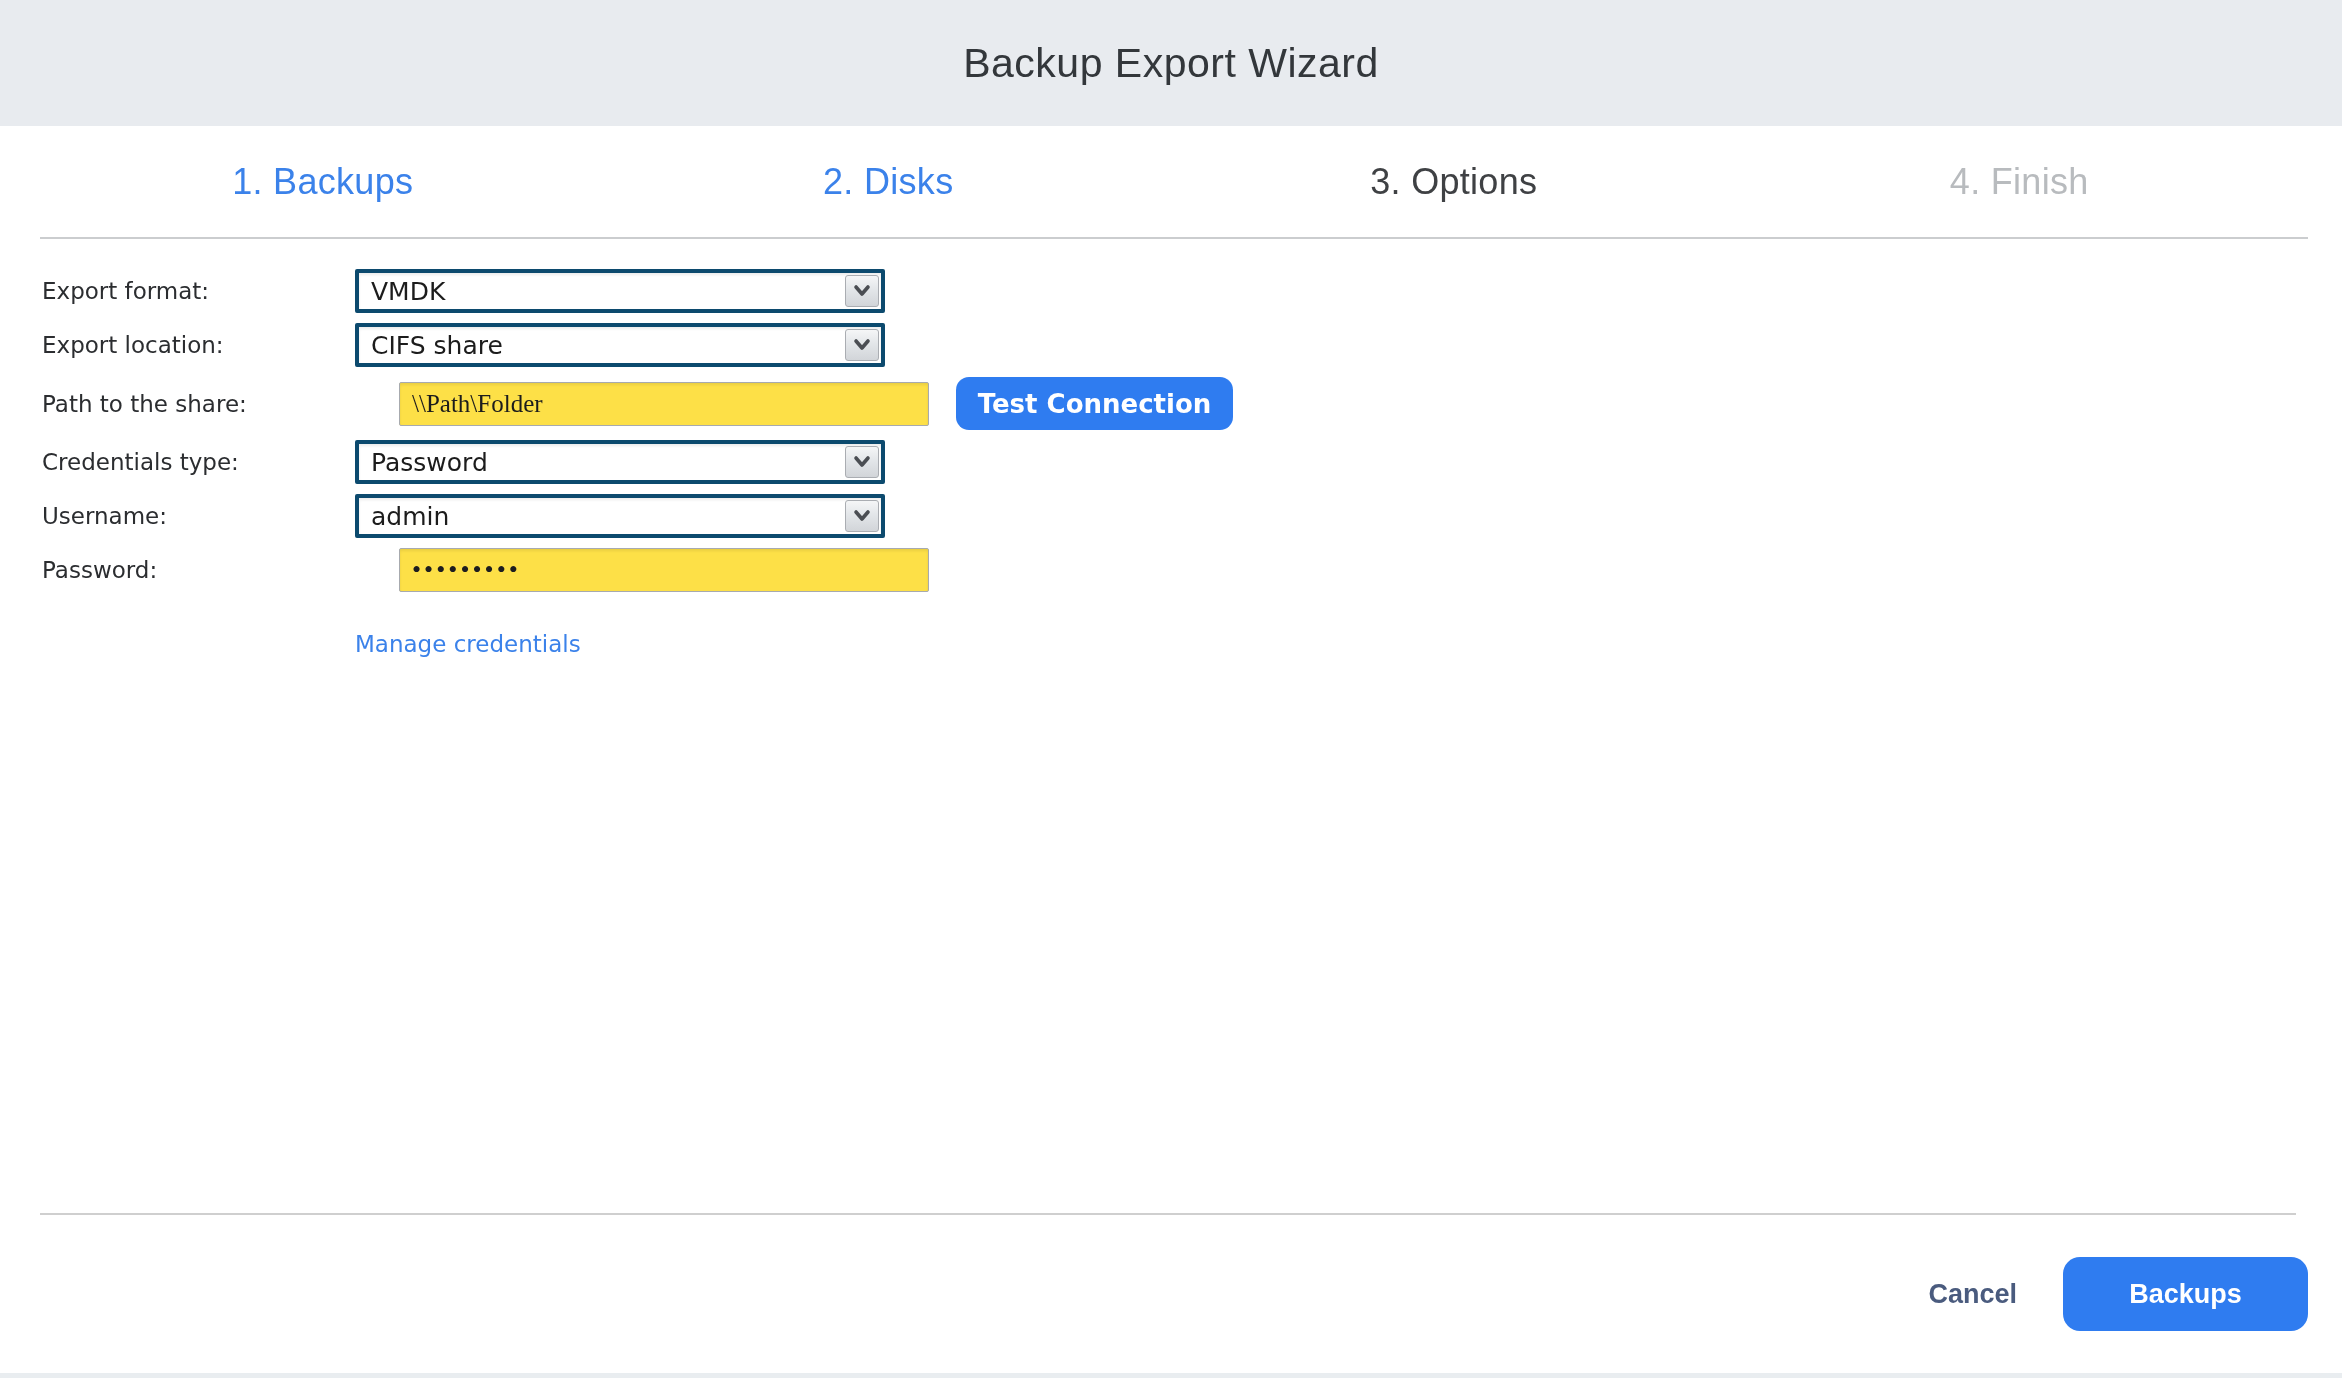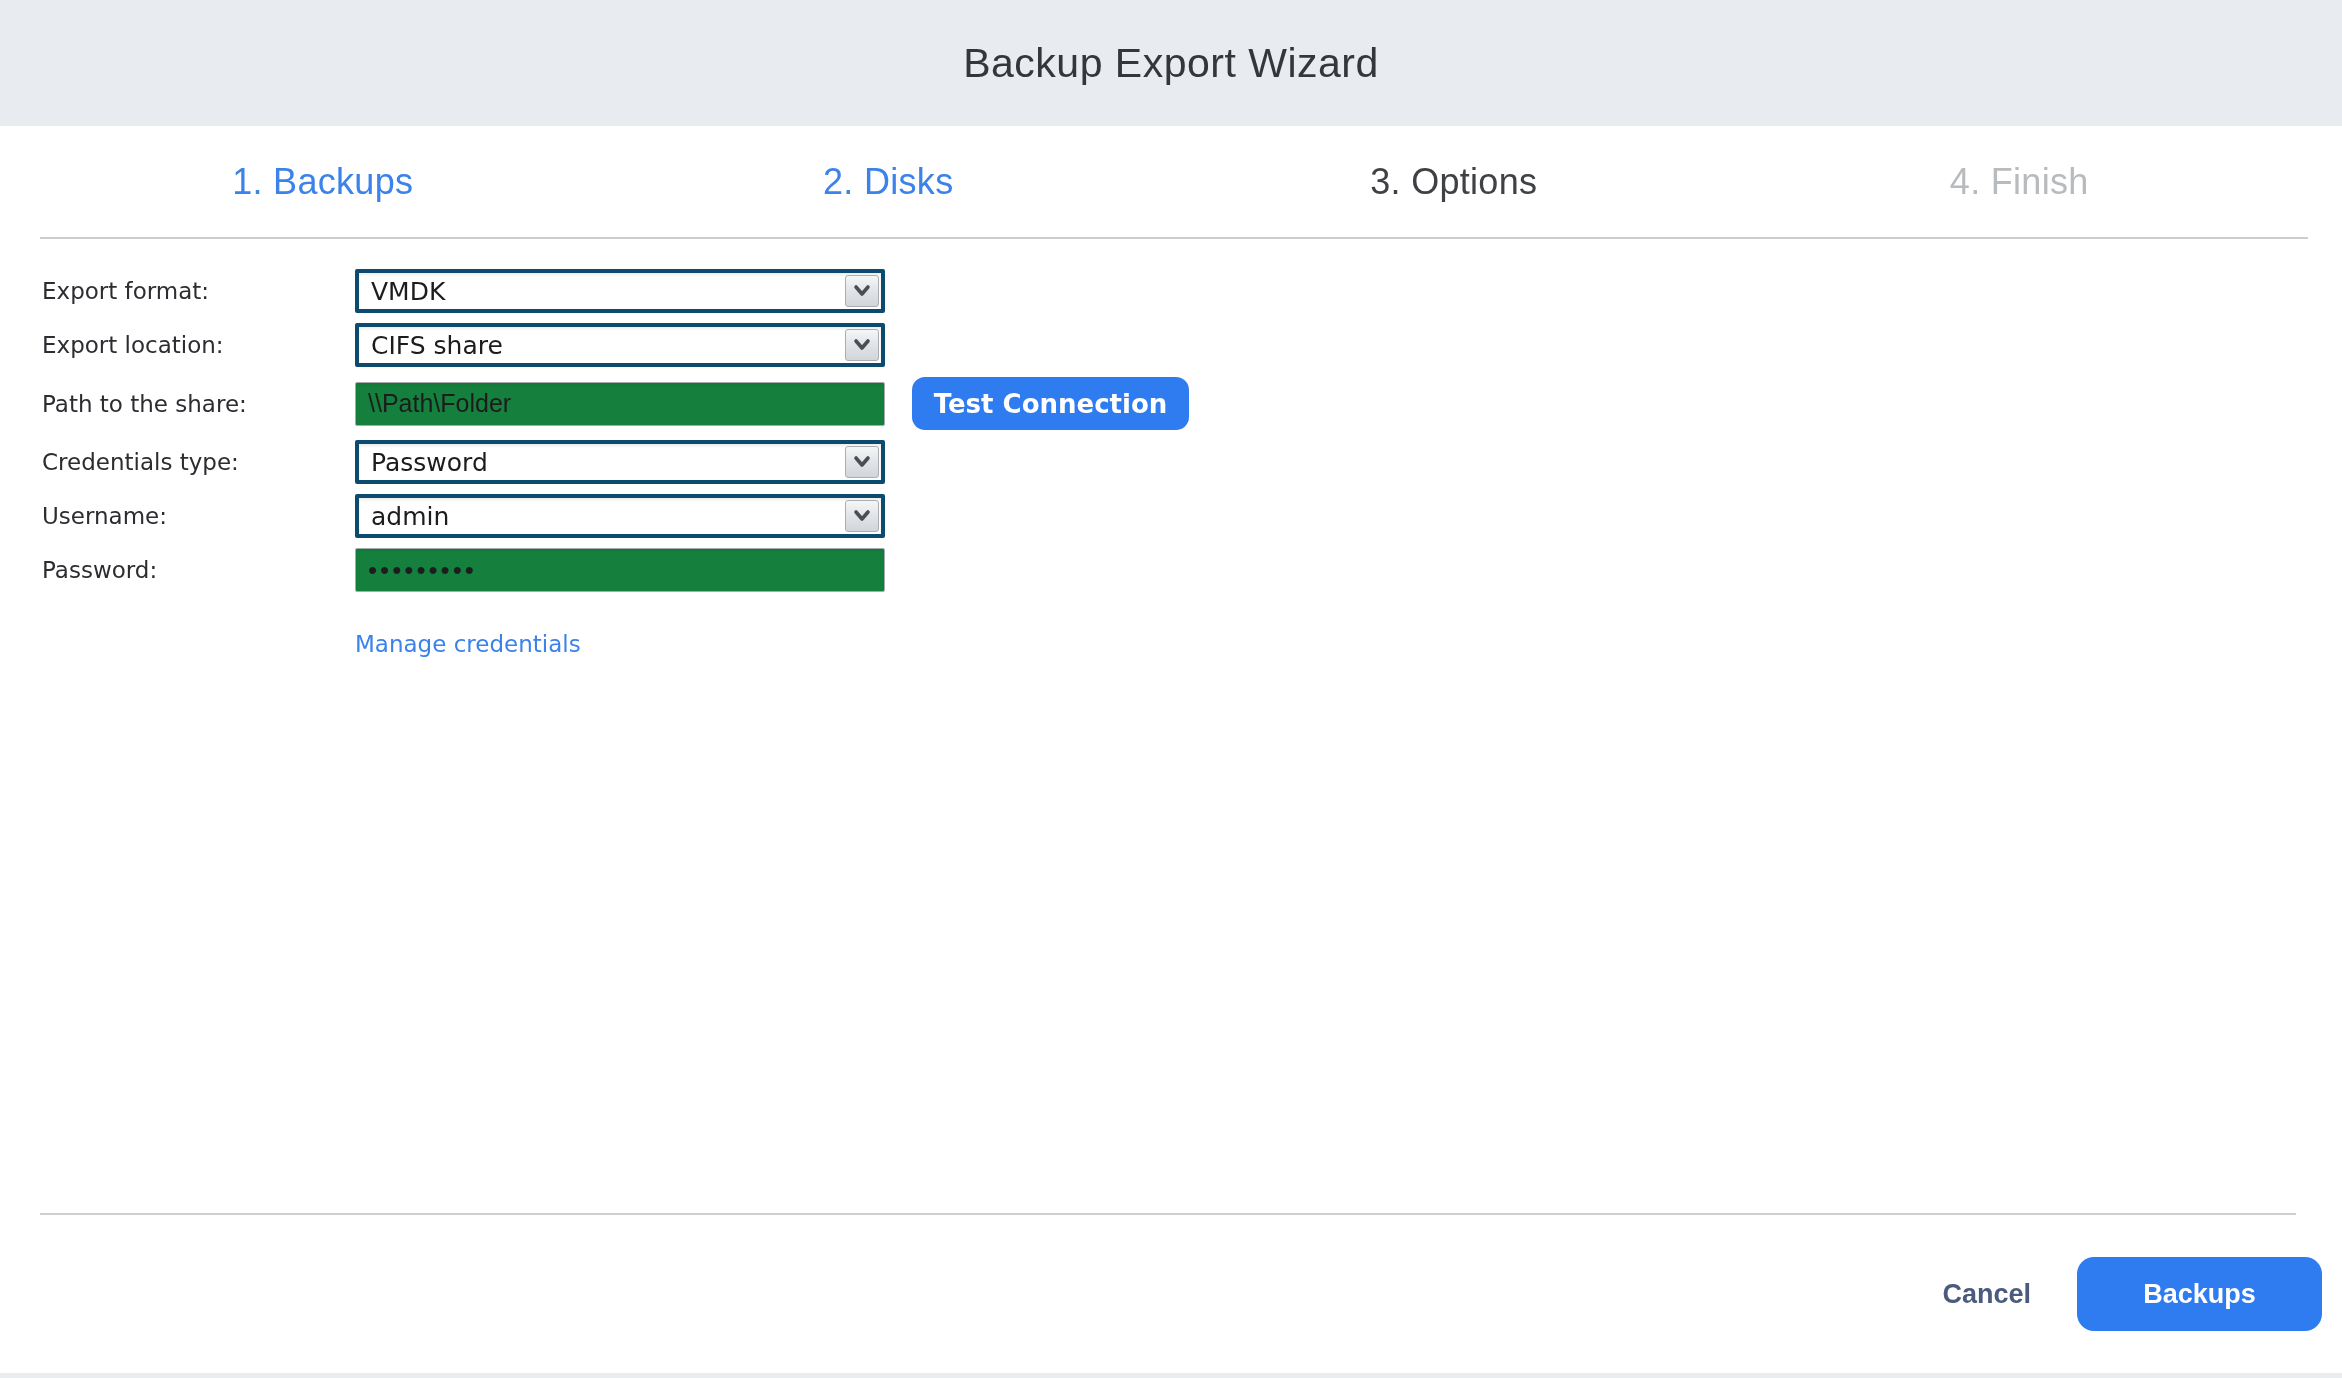--- a/index.html
+++ b/index.html
@@ -60,26 +60,27 @@
   }
   .select-btn {
     width:34px; border:1px solid #aaadb2; border-radius:3px;
     background:linear-gradient(to bottom, #f5f6f7 0%, #e3e6e9 45%, #d2d5d9 100%);
     display:flex; align-items:center; justify-content:center;
     color:#4b4e53;
   }
   .select-btn svg { display:block; }
 
   .control-input {
-    width:530px; height:44px; background:#15803d;
+    width:530px; height:44px; background:#fde047;
     border:1px solid #a7aaaf; border-radius:2px;
     box-shadow: inset 0 2px 3px rgba(0,0,0,0.08);
-    font-family:Liberation Sans, sans-serif;
+    font-family:Liberation Serif, serif;
     font-size:25px; color:#1c1c1c; padding:0 12px;
     outline:none;
+    margin-left:44px;
   }
   .control-input--password { font-size:26px; letter-spacing:3px; color:#1d1d1f; }
 
   .btn {
     border:none; color:#fff; font-weight:bold; cursor:pointer;
     background:var(--accent-blue, #2f7cf0);
     font-family:"DejaVu Sans", sans-serif;
   }
   .btn-test {
     margin-left:27px; width:277px; height:53px; border-radius:13px;
@@ -93,21 +94,21 @@
   }
 
   
   .divider-bottom {
     position:absolute; top:1213px; left:40px; right:46px; height:2px;
     background:#cfcfcf;
   }
   .footer {
     position:absolute; top:1215px; left:0; right:0; bottom:5px;
     display:flex; align-items:center; justify-content:flex-end;
-    padding-right:20px; background:#fff;
+    padding-right:34px; background:#fff;
   }
   .cancel {
     font-size:27px; font-weight:bold; color:var(--cancel-text, #4a5b7e);
     margin-right:46px; cursor:pointer;
   }
   .btn-export {
     width:245px; height:74px; border-radius:17px; font-size:27px;
     font-family:"Liberation Sans", sans-serif;
   }
   .bottom-strip {

